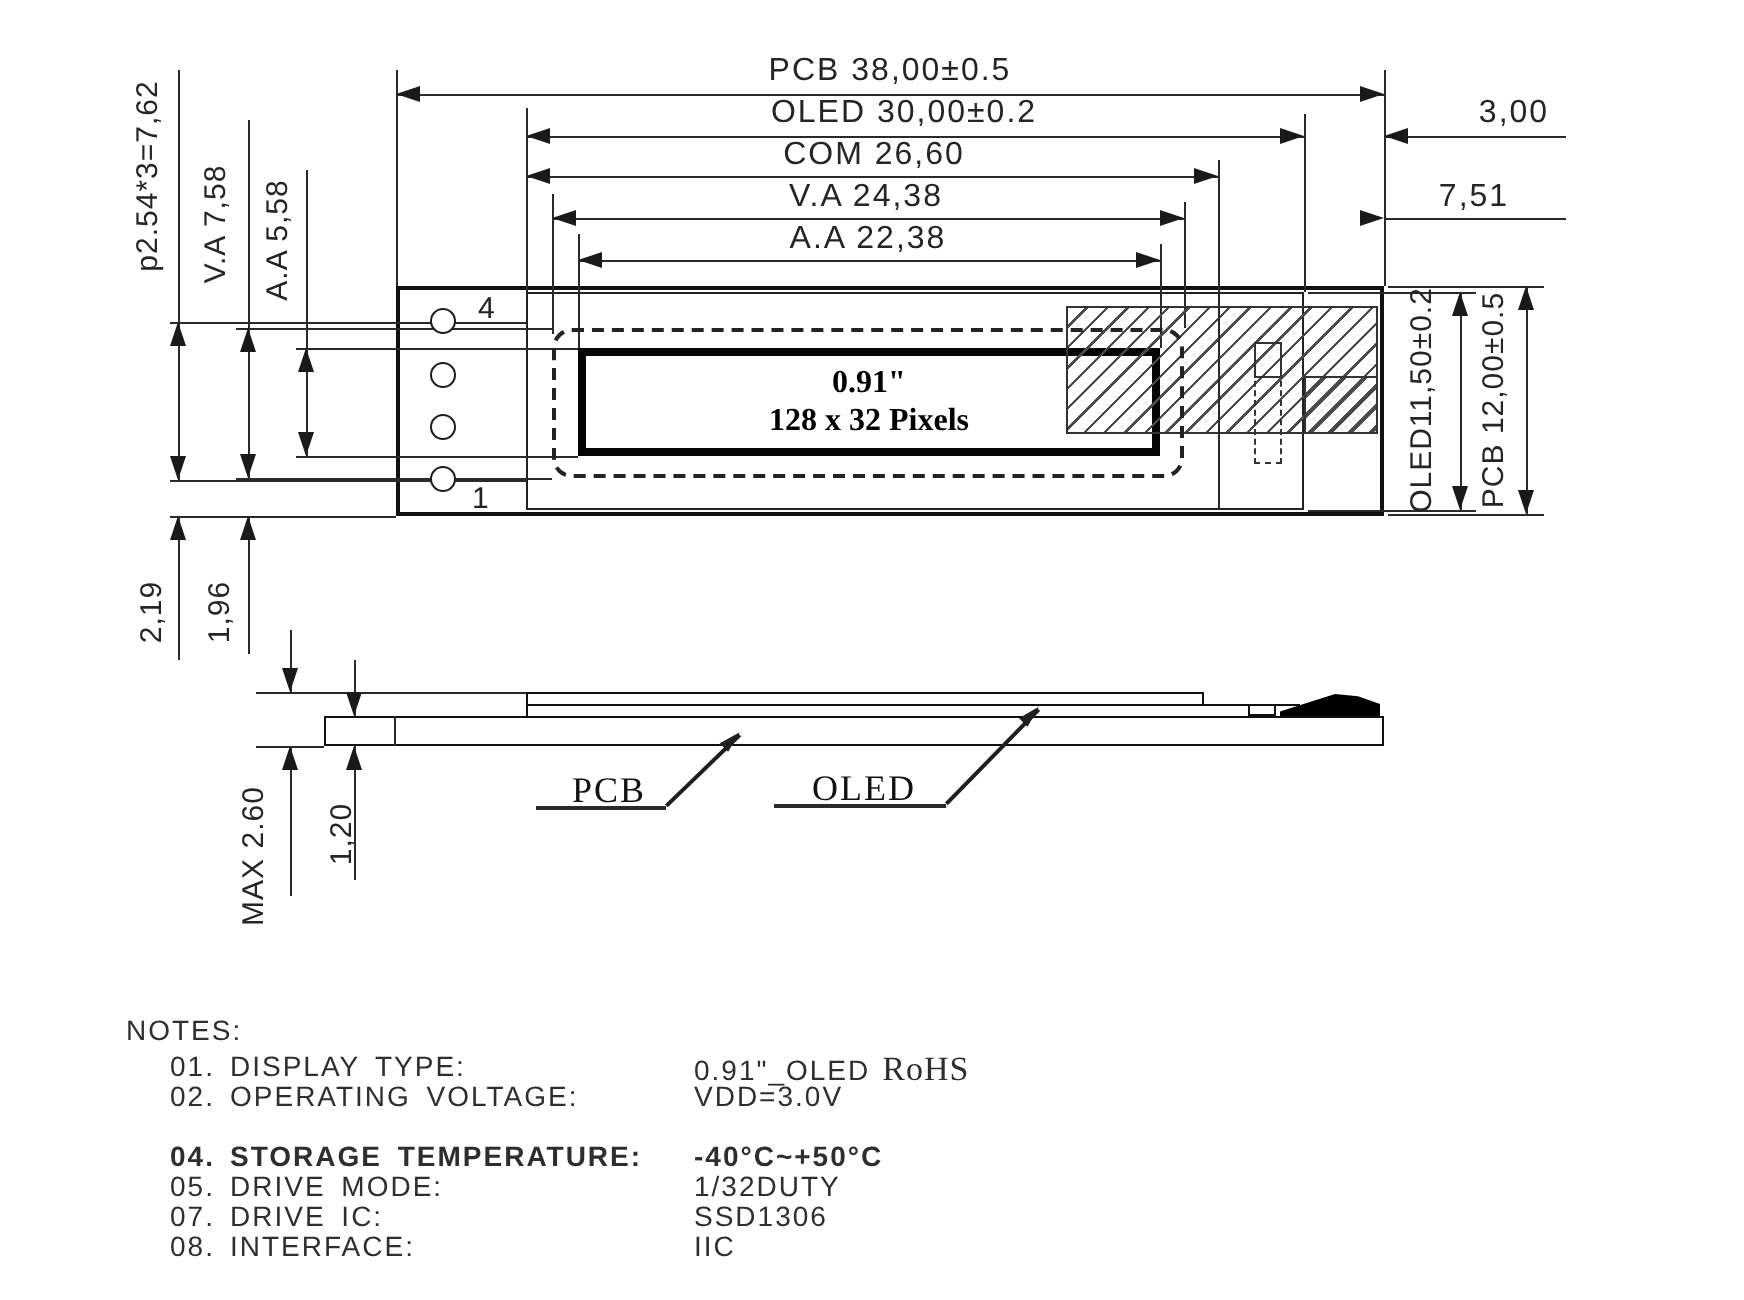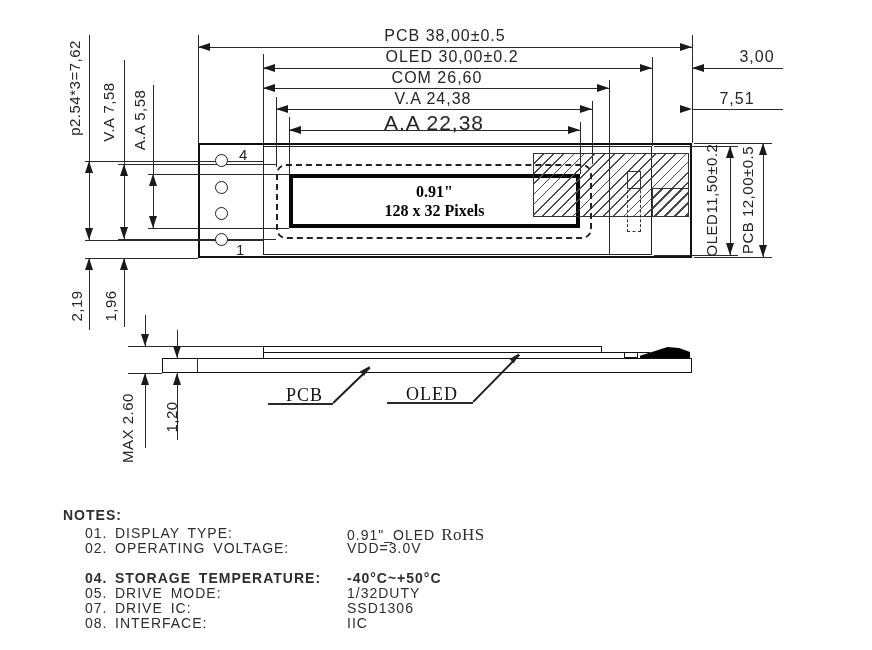--- a/index.html
+++ b/index.html
@@ -94,21 +94,21 @@
   <div class="aL" style="left:276px; top:105px;"></div>
   <div class="aR" style="left:580px; top:105px;"></div>
   <div class="dim" style="left:433px; top:90px; font-size:16px;">V.A 24,38</div>
   <div class="hl" style="left:692px; top:109px; width:91px;"></div>
   <div class="aR" style="left:680px; top:105px;"></div>
   <div class="dim" style="left:737px; top:90px; font-size:16px;">7,51</div>
 
   <div class="hl" style="left:289px; top:130px; width:291px;"></div>
   <div class="aL" style="left:289px; top:126px;"></div>
   <div class="aR" style="left:568px; top:126px;"></div>
-  <div class="dim" style="left:434px; top:111px; font-size:21px;">A.A 22,38</div>
+  <div class="dim" style="left:434px; top:111px; font-size:16px;">A.A 22,38</div>
 
   <div class="hl" style="left:85px;  top:161px; width:178px;"></div>
   <div class="hl" style="left:118px; top:164px; width:158px;"></div>
   <div class="hl" style="left:148px; top:174px; width:141px;"></div>
   <div class="hl" style="left:148px; top:228px; width:141px;"></div>
   <div class="hl" style="left:118px; top:239px; width:158px;"></div>
   <div class="hl" style="left:85px;  top:240px; width:178px;"></div>
   <div class="hl" style="left:85px;  top:258px; width:113px;"></div>
 
   <div class="vl" style="left:89px; top:35px; height:205px;"></div>
@@ -176,21 +176,21 @@
   <div class="leader" style="left:333px; top:402px; width:51px; transform:rotate(-44deg);">
       <span></span>
     </div>
 
   <div class="serif" style="position:absolute; left:406px; top:384px; font-size:18px; letter-spacing:1px; color:#111;">OLED</div>
   <div class="hl" style="left:387px; top:402px; width:86px; height:1.5px;"></div>
   <div class="leader" style="left:473px; top:401px; width:66px; transform:rotate(-45.6deg);">
       <span></span>
     </div>
 
-  <div style="position:absolute; left:63px; top:507px; font-size:14px; letter-spacing:1px; color:#2e2e2e;font-weight:bold;">NOTES:</div>
+  <div style="position:absolute; left:63px; top:507px; font-size:14px; letter-spacing:1px; color:#2e2e2e;">NOTES:</div>
 
   <div class="note-row" style="top:525px;">
     <span class="num">01.</span>
     <span class="lab">DISPLAY TYPE:</span>
     <span class="val"><span>0.91"_OLED</span><span class="valserif">RoHS</span></span>
   </div>
   <div class="note-row" style="top:540px;">
     <span class="num">02.</span>
     <span class="lab">OPERATING VOLTAGE:</span>
     <span class="val">VDD=3.0V</span>

